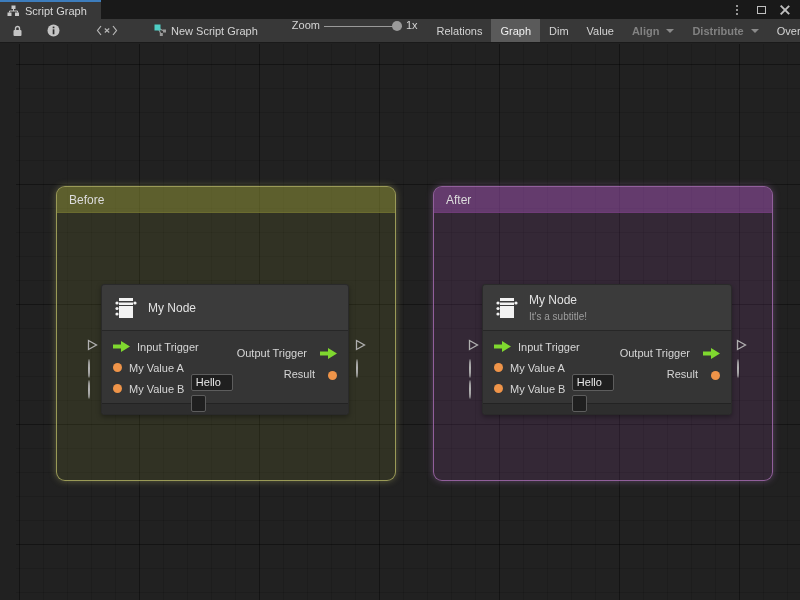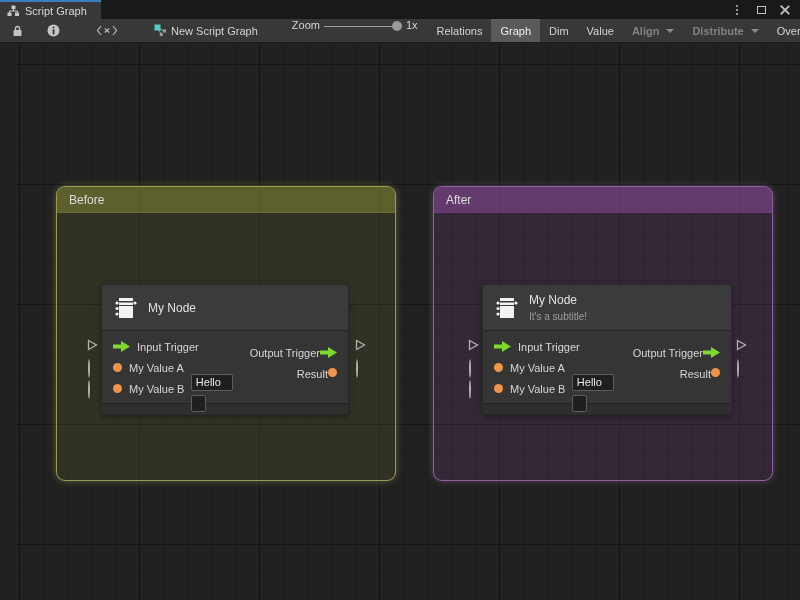--- a/index.html
+++ b/index.html
@@ -64,21 +64,21 @@
           box-shadow:0 2px 5px rgba(0,0,0,0.35); }
   .node.before-node { left:85px; top:240px; width:248px; }
   .node.after-node  { left:466px; top:240px; width:250px; }
   .node-header { height:46px; background:#3b3b3b; border-bottom:1px solid #272727; border-radius:3px 3px 0 0;
                  display:flex; align-items:center; gap:9px; padding:8px 11px; }
   .node-title { font-size:12px; color:#e2e2e2; }
   .node-subtitle { font-size:10px; color:#9d9d9d; margin-top:4px; }
   .node-body { padding:5px 0 4px 0; }
   .port-row { height:21px; display:flex; align-items:center; padding:0 11px; }
   .port-left { display:flex; align-items:center; gap:7px; }
-  .port-right { display:flex; align-items:flex-start; gap:0; margin-left:auto;margin-top:12px; }
+  .port-right { display:flex; align-items:flex-end; gap:13px; margin-left:auto;margin-top:12px; }
   .port-label { font-size:11px; color:#d6d6d6; white-space:nowrap; }
   .value-dot { width:9px; height:9px; border-radius:50%; }
   .value-input { height:17px; background:#1f1f1f; border:1px solid #5d5d5d; border-radius:2px;
                  color:#e8e8e8; font-size:11px; padding:0 4px; font-family:"Liberation Sans","DejaVu Sans",sans-serif;margin-top:29px; }
   .value-input.hello { width:42px; }
   .value-input.empty { width:15px; }
   .node-footer { height:11px; background:#2e2e2e; border-top:1px solid #232323; border-radius:0 0 3px 3px; }
 
   
   .ext-port { position:absolute; width:12px; height:12px; margin:-6px 0 0 -6px; }

